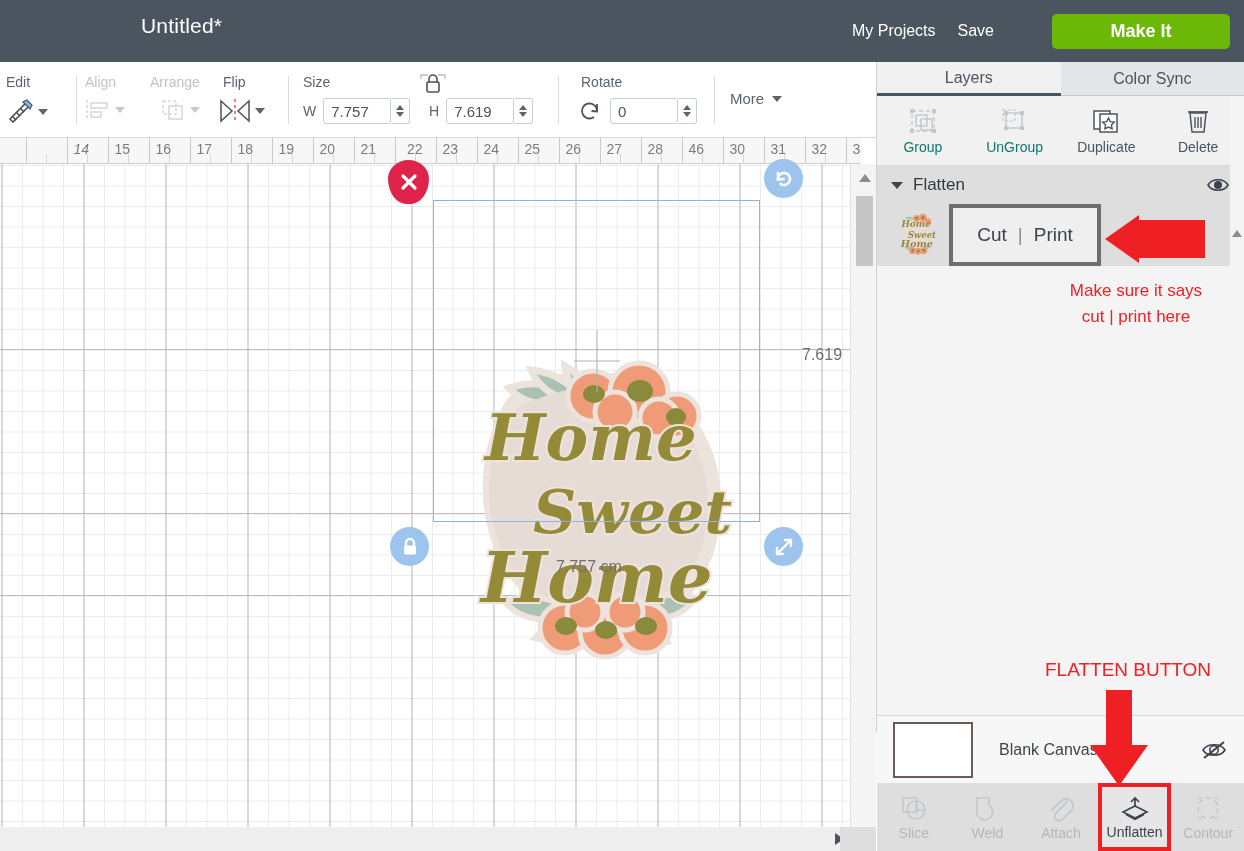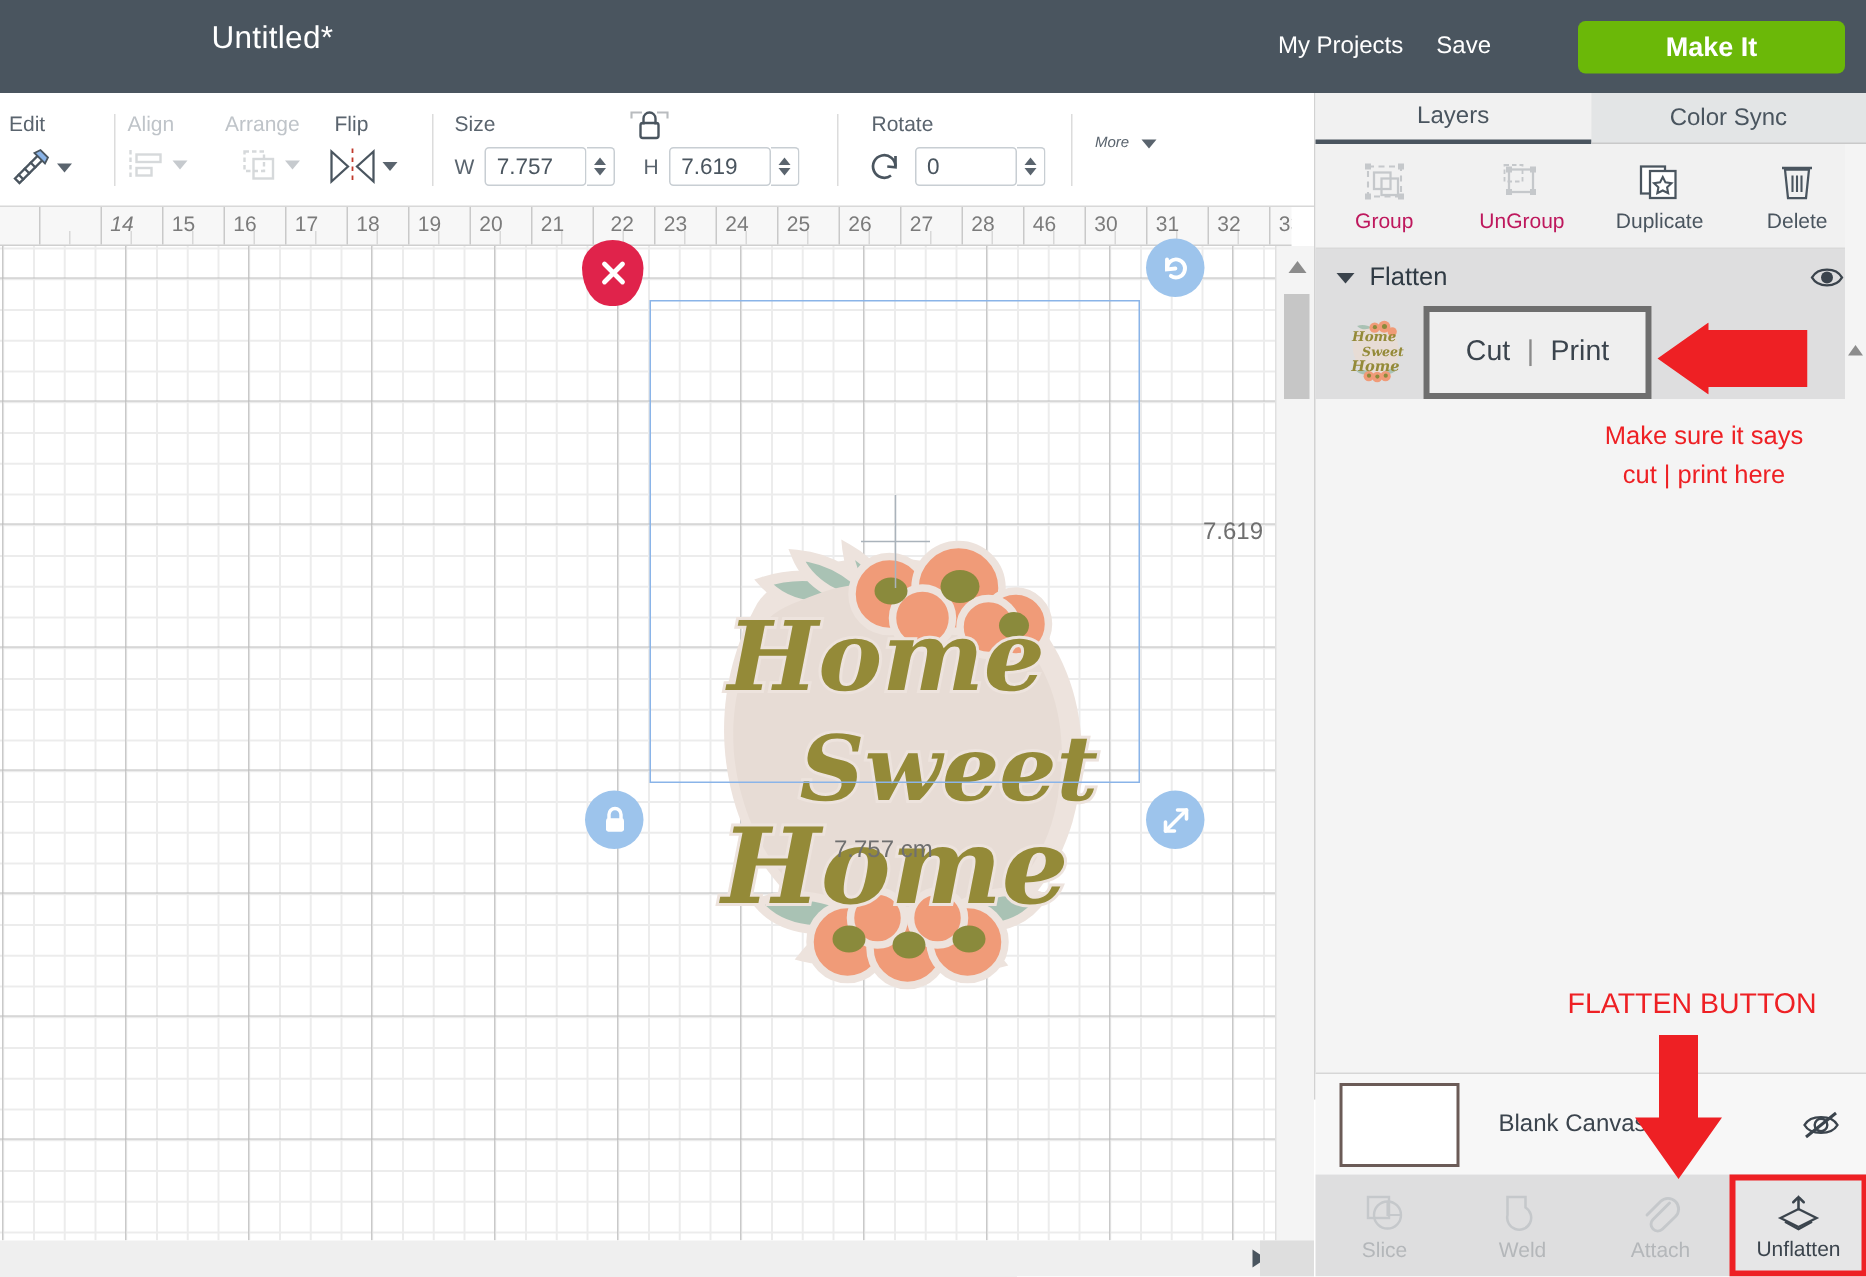--- a/index.html
+++ b/index.html
@@ -121,21 +121,21 @@
   .panel-tabs { display: flex; height: 34px; background: #eceded; }
   .ptab { flex: 1; display:flex; align-items:center; justify-content:center;
     font-size: 16px; color: #4a555f; cursor: pointer; background:#e3e5e6;}
   .ptab.active { background: #f1f1f1; border-bottom: 3px solid #4a555f; }
   .ptab.inactive { border-bottom: 1px solid #c9c9c9; }
 
   .layer-tools { display: flex; height: 70px; background: #f1f1f1;
     border-bottom: 1px solid #d9d9d9; }
   .ltool { flex: 1; display:flex; flex-direction:column; align-items:center;
     justify-content:center; gap:4px; font-size: 14px; color:#4a555f; cursor:pointer; }
-  .ltool.dim { color: #be185d; cursor: default; }
+  .ltool.dim { color: #0f766e; cursor: default; }
 
   .layer-group { background: #dededf; }
   .lg-head { height: 38px; display:flex; align-items:center; padding: 0 14px; }
   .lg-title { font-size: 17px; color: #2f3a44; margin-left: 10px; }
   .tri { width:0;height:0;border-left:6px solid transparent;border-right:6px solid transparent;
     border-top:7px solid #3b444d; cursor:pointer;}
   .eye { margin-left: auto; cursor: pointer; }
 
   .lg-row { height: 62px; display: flex; align-items: center; padding: 0 14px; }
   .thumb { width: 52px; height: 46px; }
@@ -291,21 +291,21 @@
             <i class="up"></i>
             <i class="dn"></i>
           </span>
       </div>
     </div>
 
     <div class="vdiv" style="left:714px;"></div>
 
     <div class="tool-group" style="left:730px;width:100px;">
       <div style="position:absolute;left:0;top:28px;display:flex;align-items:center;gap:8px;">
-        <span class="tool-label" style="font-size:10px;font-style:italic;">More</span>
+        <span class="tool-label" style="font-size:15px;">More</span>
         <span class="caret"></span>
       </div>
     </div>
   </div>
 
   <div class="ruler" id="ruler">
       <div class="rtick" style="left: 25.5px;"></div>
       <div class="rtick minor" style="left: 46px;"></div>
       <div class="rnum" style="left: 32.5px; margin-top: 20px;">13</div>
       <div class="rtick" style="left: 66.5px;"></div>
@@ -632,20 +632,29 @@
       <div class="bt active highlight">
         <span>
           <svg class="svgi" width="30" height="26" viewBox="0 0 30 26">
             <path d="M15 3 L15 11 M11.5 6.5 L15 3 L18.5 6.5" fill="none" stroke="#3b444d" stroke-width="1.7" stroke-linecap="round"></path>
             <path d="M15 11 L27 17 L15 23 L3 17 Z" fill="none" stroke="#3b444d" stroke-width="1.6"></path>
             <path d="M6 19.5 L15 24.5 L24 19.5" fill="none" stroke="#3b444d" stroke-width="1.5"></path>
           </svg>
         </span>
         <span>Unflatten</span>
       </div>
+      <div class="bt">
+        <span>
+          <svg class="svgi" width="30" height="28" viewBox="0 0 30 28">
+            <circle cx="15" cy="14" r="10" fill="none" stroke="#c5c8cb" stroke-width="1.7" stroke-dasharray="5 4"></circle>
+            <path d="M5 4 L9 4 M25 4 L21 4 M5 24 L9 24 M25 24 L21 24" stroke="#c5c8cb" stroke-width="1.7"></path>
+          </svg>
+        </span>
+        <span>Contour</span>
+      </div>
     </div>
   </div>
 
   <svg class="red-arrow" style="left:1103px;top:215px;" width="102" height="48">
     <path d="M102 5 L102 43 L36 43 L36 48 L2 24 L36 0 L36 5 Z" fill="#ee2024"></path>
   </svg>
 
   <div class="note-red" style="left:1031px;top:278px;width:210px;text-align:center;">
     <div>Make sure it says</div>
     <div>cut | print here</div>

